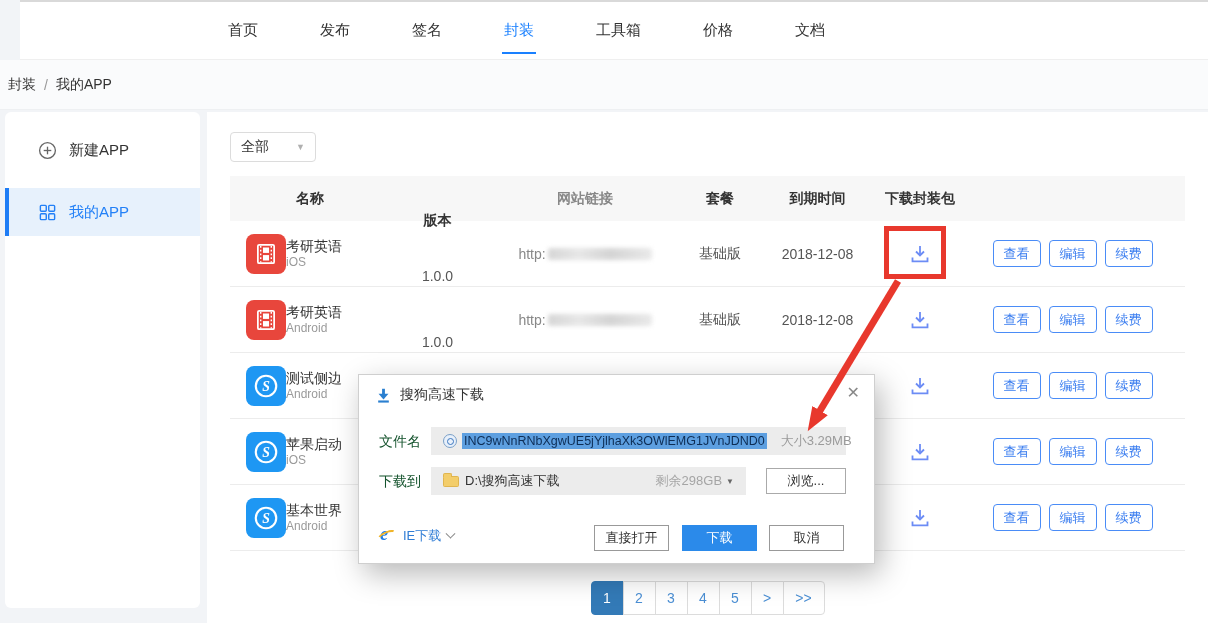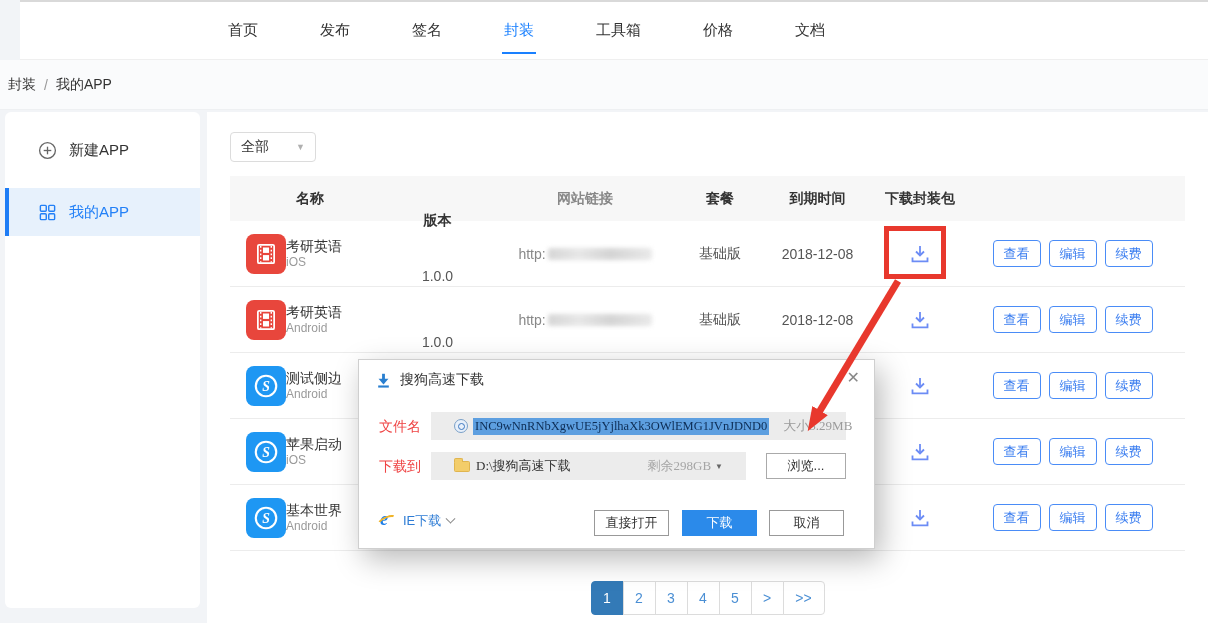--- a/index.html
+++ b/index.html
@@ -64,26 +64,26 @@
 
   
   .pager { position:absolute; left:0; top:469px; width:1001px; display:flex; justify-content:center; }
   .pager .pg { width:33px; height:34px; line-height:32px; text-align:center; border:1px solid #dcdcdc; margin-left:-1px;
                background:#fff; color:#4b8fd4; font-size:14px; cursor:pointer; }
   .pager .pg.first { border-radius:4px 0 0 4px; margin-left:0; }
   .pager .pg.last { border-radius:0 4px 4px 0; width:42px; }
   .pager .pg.active { background:#337ab7; border-color:#337ab7; color:#fff; }
 
   
-  .dialog { position:absolute; left:358px; top:359px; width:517px; height:190px; background:#fff;
+  .dialog { position:absolute; left:358px; top:374px; width:517px; height:190px; background:#fff;
             border:1px solid #cfcfcf; box-shadow:6px 10px 28px rgba(0,0,0,.28); z-index:50; }
   .dlg-title { position:absolute; left:16px; top:11px; display:flex; align-items:center; gap:8px; font-size:14px; color:#333; }
   .dlg-close { position:absolute; right:14px; top:8px; font-size:16px; color:#888; cursor:pointer; }
-  .dlg-label { position:absolute; left:20px; font-size:14px; color:#ef4444; }
-  .field { position:absolute; height:28px; background:#ececec; display:flex; align-items:center; padding:0 23px; font-size:13px;font-family:Liberation Serif, serif; }
+  .dlg-label { position:absolute; left:20px; font-size:14px; color:#14532d; }
+  .field { position:absolute; height:28px; background:#ececec; display:flex; align-items:center; padding:0 12px; font-size:13px; }
   .f-name { left:72px; top:52px; width:415px; }
   .f-path { left:72px; top:92px; width:315px; justify-content:space-between; }
   .sel-text { background:#5d9fe0; color:#0d2d55; font-size:12.5px; white-space:nowrap; padding:1px 2px; letter-spacing:0; }
   .size-text { color:#9b9b9b; margin-left:14px; white-space:nowrap; font-size:13px; }
   .free-text { color:#a5a5a5; font-size:13px; display:flex; align-items:center; gap:4px; }
   .free-text .caret { font-size:8px; color:#666; }
   .btn-browse { position:absolute; left:407px; top:93px; width:80px; height:26px; background:#fff; border:1px solid #aaa;
                 font-size:13px; color:#333; cursor:pointer; text-align:center; line-height:24px; }
   .dlg-bottom-btn { position:absolute; top:150px; height:26px; width:75px; text-align:center; line-height:24px;
                     font-size:13px; cursor:pointer; background:#fff; border:1px solid #999; color:#333; }

